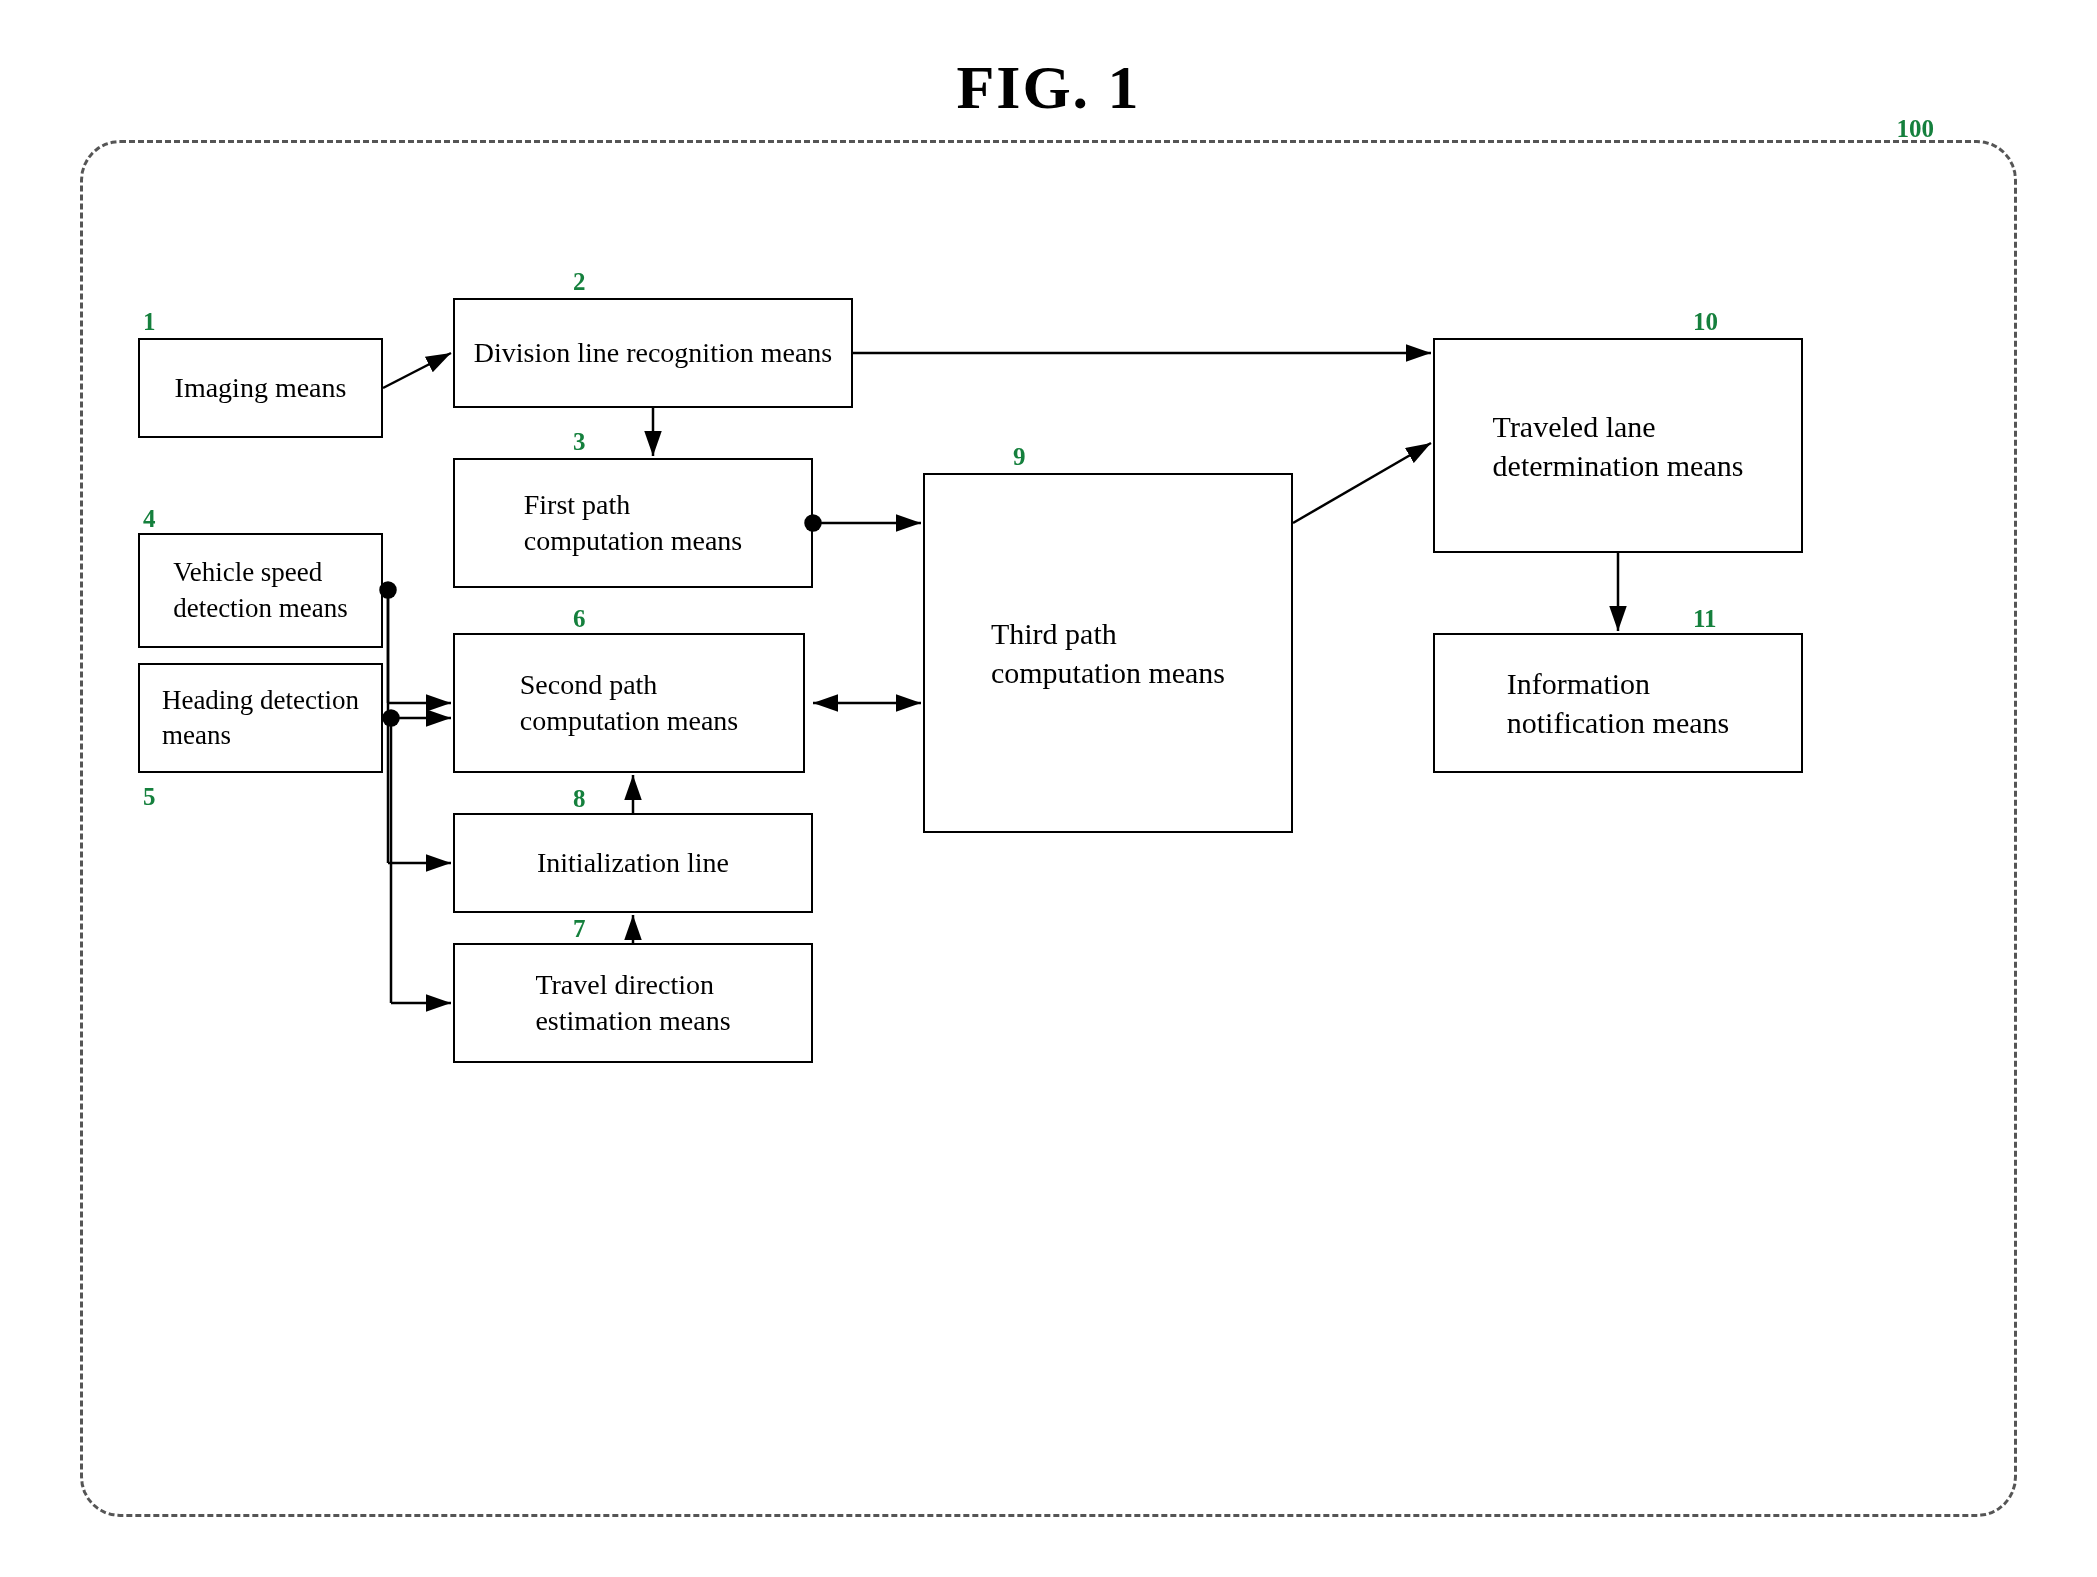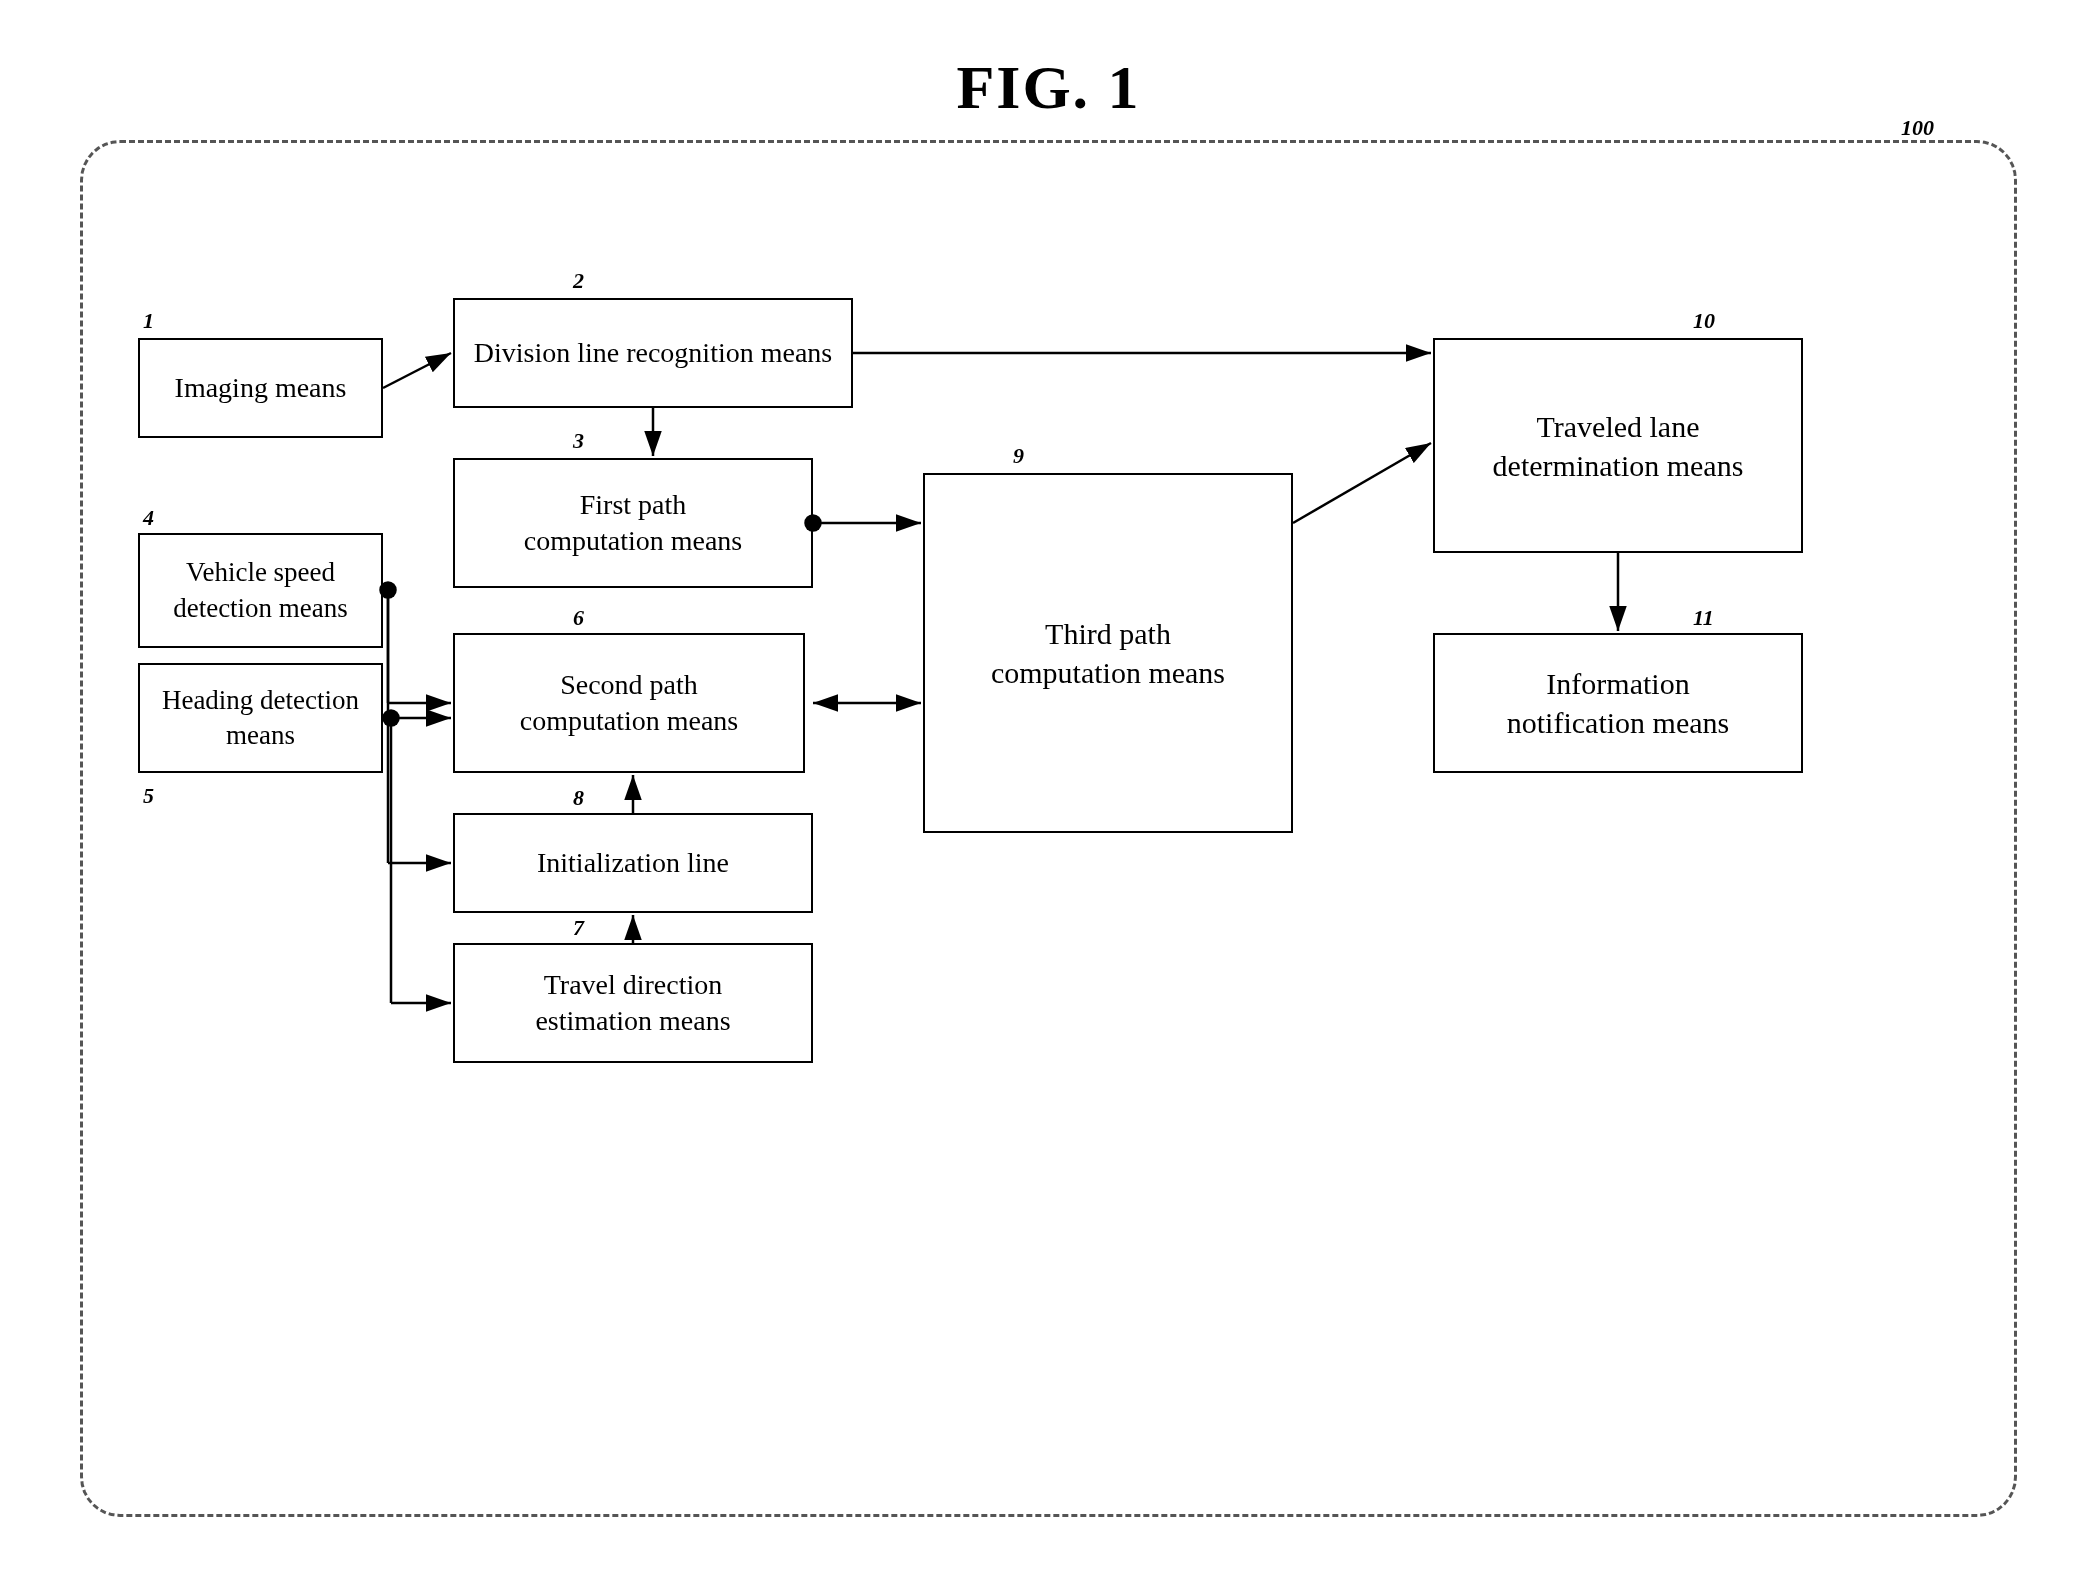--- a/index.html
+++ b/index.html
@@ -36,32 +36,31 @@
       color: #000;
     }
     
     .box {
       position: absolute;
       border: 2.5px solid #000;
       background: #fff;
       display: flex;
       align-items: center;
       justify-content: center;
-      text-align: center;
+      text-align: left;
       font-size: 28px;
       line-height: 1.3;
       padding: 3px;
     }
     
     .comp-label {
       position: absolute;
-      font-size: 22px;
+      font-size: 25px;
       font-weight: bold;
-      color: #000000;
-      font-style: italic;
+      color: #15803d;
     }
     
     .arrows-svg {
       position: absolute;
       top: 0; left: 0;
       width: 100%;
       height: 100%;
       pointer-events: none;
     }
   </style>

